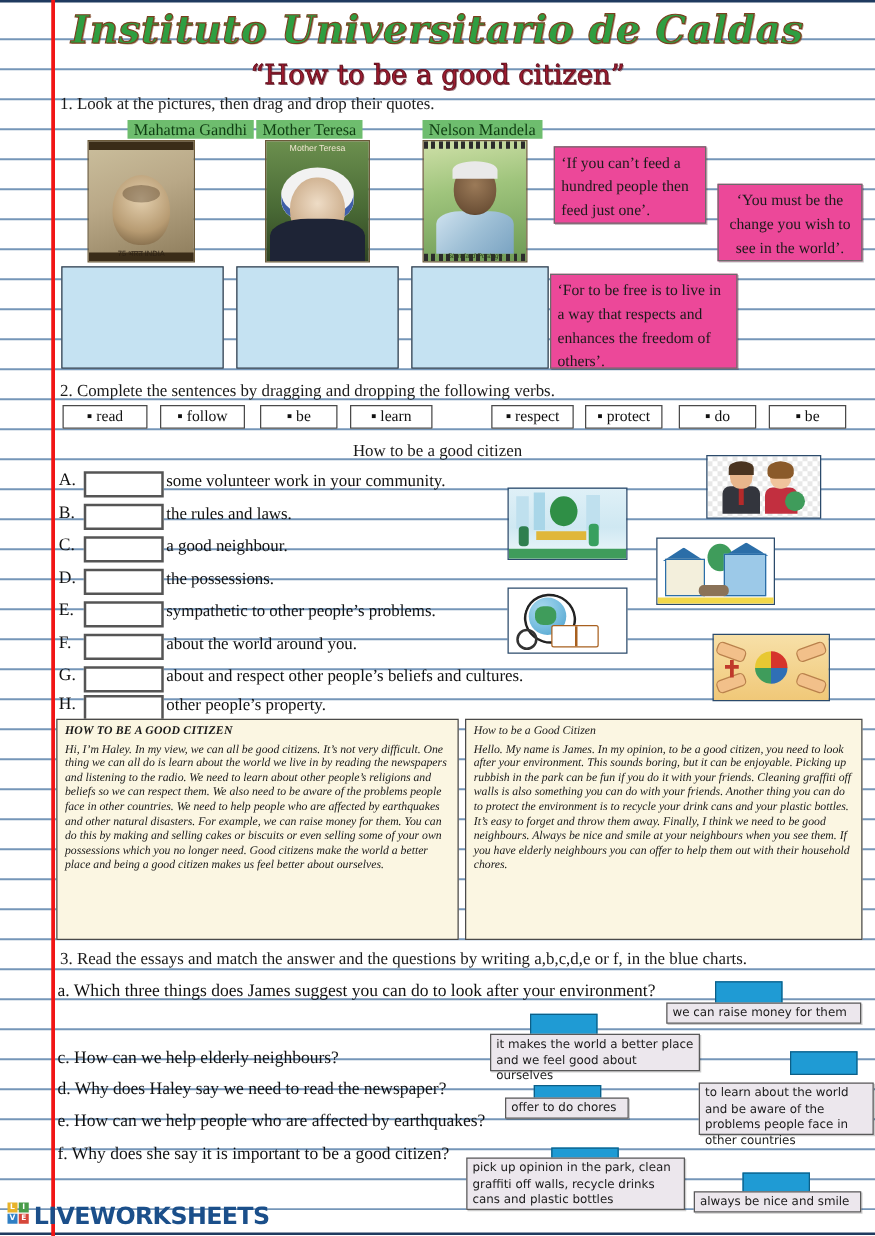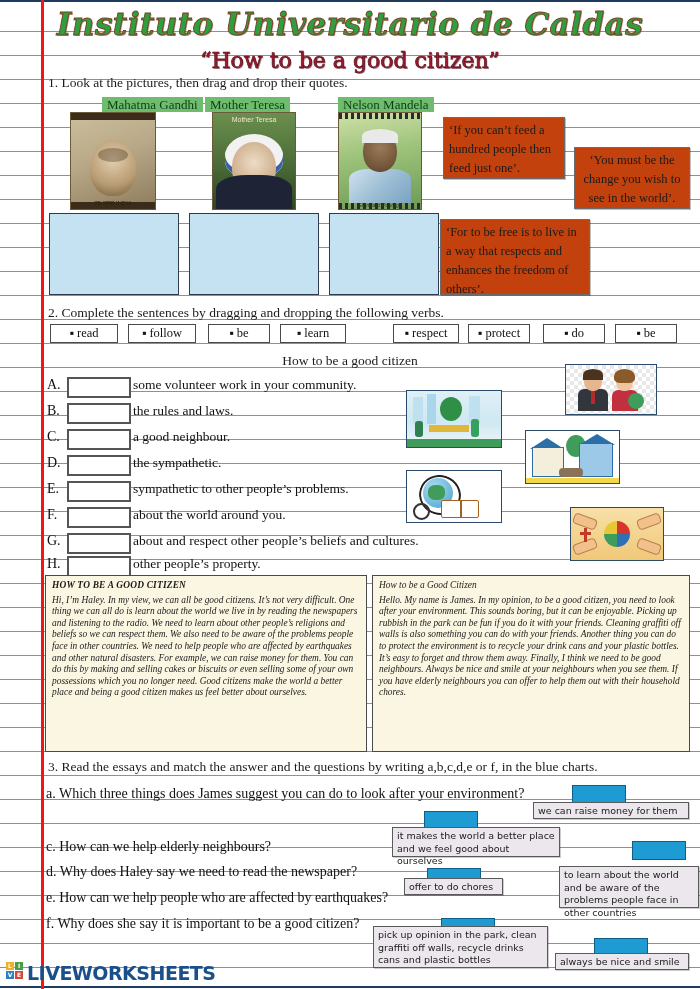--- a/index.html
+++ b/index.html
@@ -138,21 +138,21 @@
     width:62px;height:34px;border-radius:30% 30% 0 0;
     background:linear-gradient(135deg,#cfe2ef 0%,#9fc0d6 50%,#7aa3c2 100%);
   }
   .stamp-mandela .txt{
     position:absolute;left:0;right:0;bottom:1px;text-align:center;
     font-size:5.5px;color:#2b3b1d;font-family:"Liberation Sans",sans-serif;font-style:italic;
   }
 
   .quote-box{
     position:absolute;
-    background:#c2410c;
+    background:#ec4899;
     border:1px solid #6b6b6b;
     box-shadow:1px 1px 0 rgba(0,0,0,.25);
     font-family:"Liberation Serif", serif;
     font-size:12.5px;color:#1b1b1b;
     line-height:19px;
     padding:3px 5px;
     box-sizing:border-box;
   }
   .drop-zone{
     position:absolute;
@@ -371,21 +371,21 @@
   <div class="sent-letter" style="left:47px;top:403px;">B.</div>
   <div class="sent-input" style="left:67px;top:403px;"></div>
   <div class="sent-text" style="left:133px;top:403px;">the rules and laws.</div>
 
   <div class="sent-letter" style="left:47px;top:429px;">C.</div>
   <div class="sent-input" style="left:67px;top:429px;"></div>
   <div class="sent-text" style="left:133px;top:429px;">a good neighbour.</div>
 
   <div class="sent-letter" style="left:47px;top:455px;">D.</div>
   <div class="sent-input" style="left:67px;top:455px;"></div>
-  <div class="sent-text" style="left:133px;top:455px;">the sympathetic.</div>
+  <div class="sent-text" style="left:133px;top:455px;">the possessions.</div>
 
   <div class="sent-letter" style="left:47px;top:481px;">E.</div>
   <div class="sent-input" style="left:67px;top:481px;"></div>
   <div class="sent-text" style="left:133px;top:481px;">sympathetic to other people’s problems.</div>
 
   <div class="sent-letter" style="left:47px;top:507px;">F.</div>
   <div class="sent-input" style="left:67px;top:507px;"></div>
   <div class="sent-text" style="left:133px;top:507px;">about the world around you.</div>
 
   <div class="sent-letter" style="left:47px;top:533px;">G.</div>

